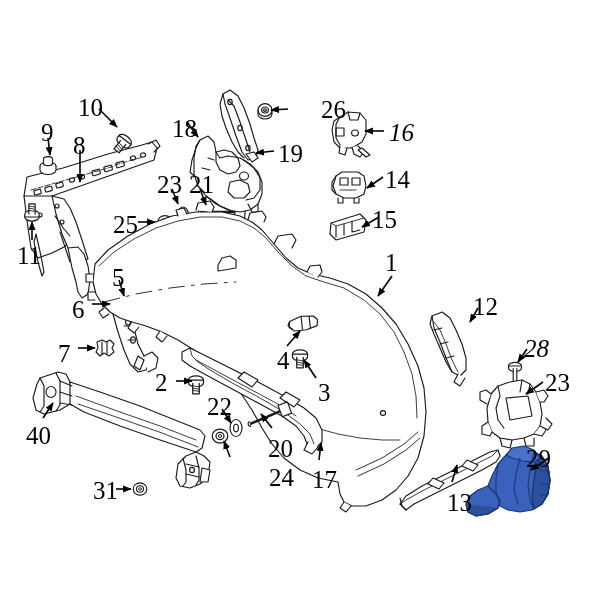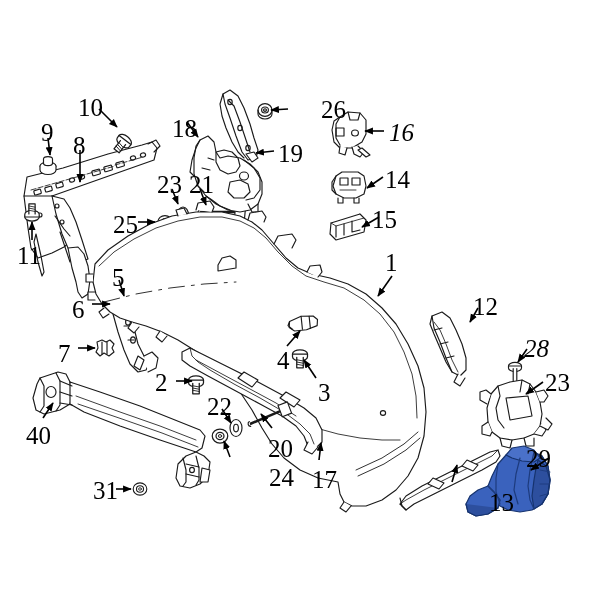--- a/index.html
+++ b/index.html
@@ -398,21 +398,21 @@
       <div class="callout" style="left: 318px; top: 380px;">3</div>
       <div class="callout" style="left: 277px; top: 348px;">4</div>
       <div class="callout" style="left: 112px; top: 265px;">5</div>
       <div class="callout" style="left: 72px; top: 297px;">6</div>
       <div class="callout" style="left: 58px; top: 341px;">7</div>
       <div class="callout" style="left: 73px; top: 133px;">8</div>
       <div class="callout" style="left: 41px; top: 120px;">9</div>
       <div class="callout" style="left: 78px; top: 95px;">10</div>
       <div class="callout" style="left: 17px; top: 243px;">11</div>
       <div class="callout" style="left: 473px; top: 294px;">12</div>
-      <div class="callout" style="left: 447px; top: 490px; margin-left: 42px;">13</div>
+      <div class="callout" style="left: 447px; top: 490px;">13</div>
       <div class="callout" style="left: 385px; top: 167px;">14</div>
       <div class="callout" style="left: 372px; top: 207px;">15</div>
       <div class="callout" style="left: 389px; top: 120px; font-style: italic;">16</div>
       <div class="callout" style="left: 312px; top: 467px;">17</div>
       <div class="callout" style="left: 172px; top: 116px;">18</div>
       <div class="callout" style="left: 278px; top: 141px;">19</div>
       <div class="callout" style="left: 268px; top: 436px;">20</div>
       <div class="callout" style="left: 189px; top: 172px;">21</div>
       <div class="callout" style="left: 207px; top: 394px;">22</div>
       <div class="callout" style="left: 157px; top: 172px;">23</div>

